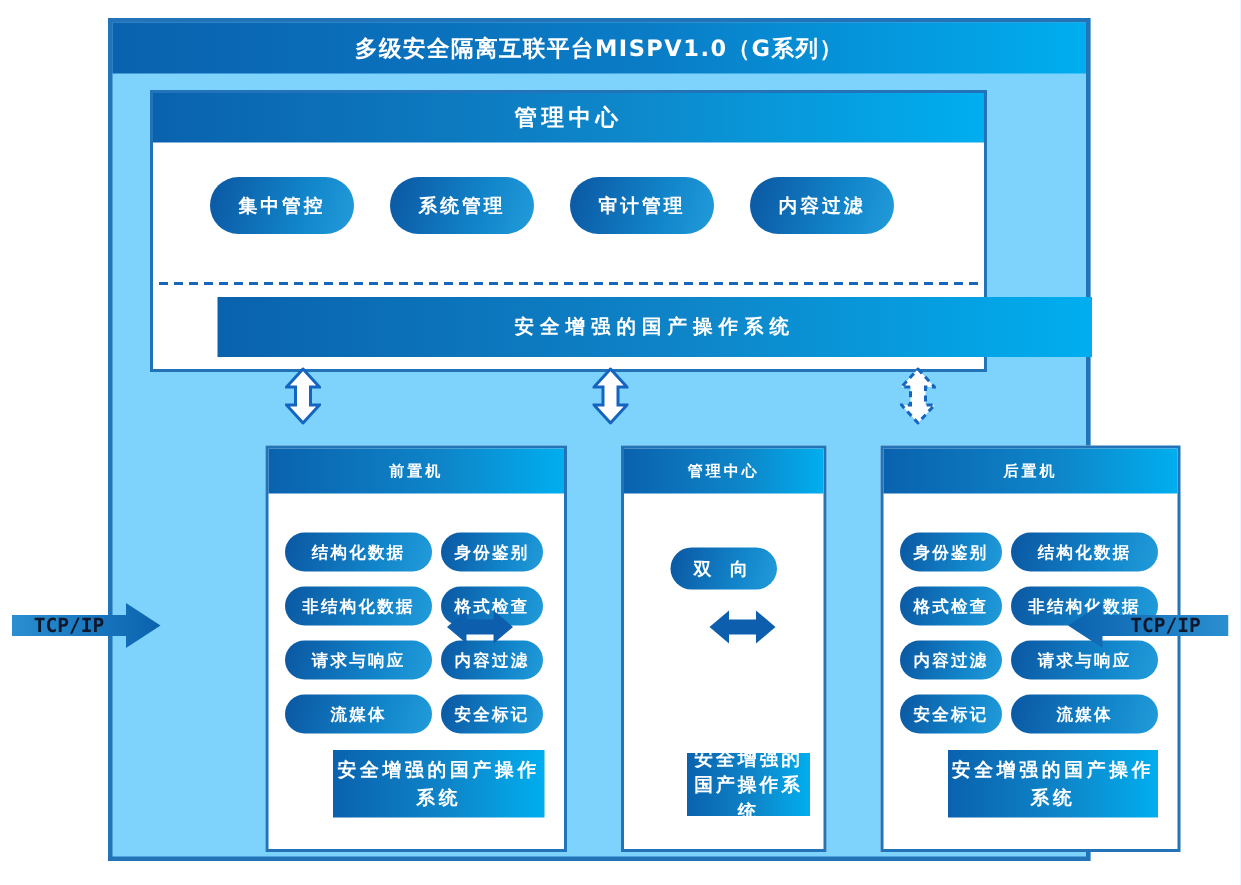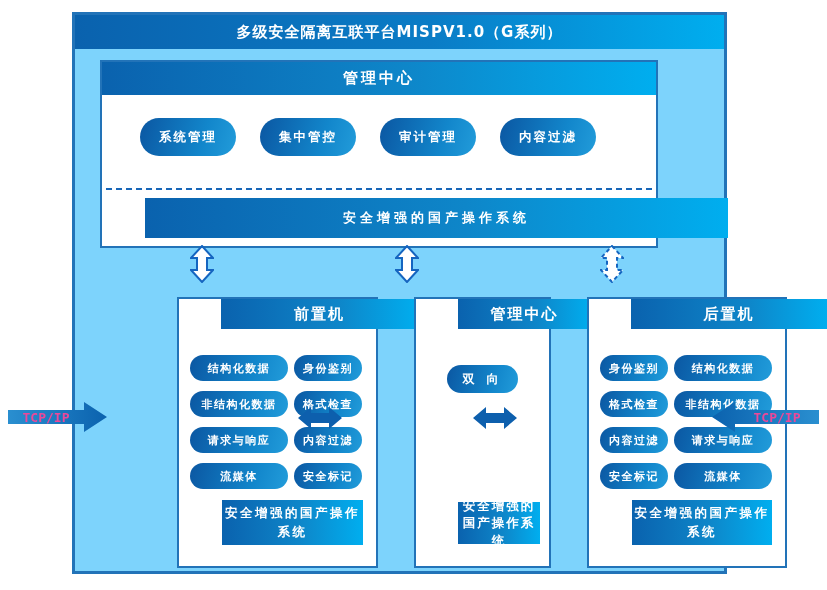--- a/index.html
+++ b/index.html
@@ -37,22 +37,22 @@
   
   .varrow { position:absolute; width:24px; height:38px; top:245px; z-index:5; }
 
   
   .col { position:absolute; top:282px; height:271px; border:2px solid #2273b8; background:#fff; }
   .col-front { left:102px; width:201px; }
   .col-iso   { left:339px; width:137px; }
   .col-rear  { left:512px; width:200px; }
   .col-header { position:absolute; left:0; top:0; width:100%; height:30px;
                 background:linear-gradient(90deg,#0a62ae 0%,#0e86c9 60%,#00aeef 100%);
-                color:#fff; font-weight:bold; font-size:15px; letter-spacing:2px;
-                display:flex; align-items:center; justify-content:center;margin-left:42px; }
+                color:#fff; font-weight:bold; font-size:10px; letter-spacing:2px;
+                display:flex; align-items:center; justify-content:center; }
   .prow { position:absolute; left:11px; right:11px; display:flex; gap:6px;font-family:Liberation Mono, monospace; }
   .pill { height:26px; border-radius:13px;
           background:linear-gradient(105deg,#0b57a2 0%,#1286cb 65%,#229cda 100%);
           color:#fff; font-weight:bold; font-size:11px; letter-spacing:1.5px;
           display:flex; align-items:center; justify-content:center; white-space:nowrap; }
   .pill.w { flex:0 0 98px; }
   .pill.n { flex:0 0 68px; }
   .col-os { position:absolute; left:13px; right:13px; top:201px; height:45px;
             font-size:12.5px; letter-spacing:2.5px; line-height:1.45; }
   .iso-pill { position:absolute; left:31px; width:71px; height:28px; border-radius:14px;
@@ -62,36 +62,36 @@
   .iso-os { position:absolute; left:12px; right:9px; top:203px; height:42px;
             font-size:12.5px; letter-spacing:2px; line-height:1.4; padding:2px 4px; }
 
   
   .harrow { position:absolute; top:404px; width:46px; height:28px; z-index:6; }
 
   
   .tcp { position:absolute; top:400px; height:34px; z-index:7; }
   .tcp svg { position:absolute; left:0; top:0; }
   .tcp-label { position:absolute; top:0; height:34px; display:flex; align-items:center;
-               justify-content:center; color:#ec4899; font-family:"DejaVu Sans Mono","Liberation Mono",monospace;
+               justify-content:center; color:#0f172a; font-family:"DejaVu Sans Mono","Liberation Mono",monospace;
                font-size:13px; font-weight:bold; }
 </style>
 </head>
 <body>
 
 <div id="canvas">
 
   <div class="frame">
     <div class="titlebar">多级安全隔离互联平台MISPV1.0（G系列）</div>
 
     <div class="mgmt">
       <div class="mgmt-header">管理中心</div>
       <div class="module-row">
+        <div class="module-pill">集中管控</div>
         <div class="module-pill">系统管理</div>
-        <div class="module-pill">集中管控</div>
         <div class="module-pill">审计管理</div>
         <div class="module-pill">内容过滤</div>
       </div>
       <div class="dashed-divider"></div>
       <div class="os-bar mgmt-os">安全增强的国产操作系统</div>
     </div>
 
     <div class="col col-front">
       <div class="col-header">前置机</div>
       <div class="prow" style="top:56px">

